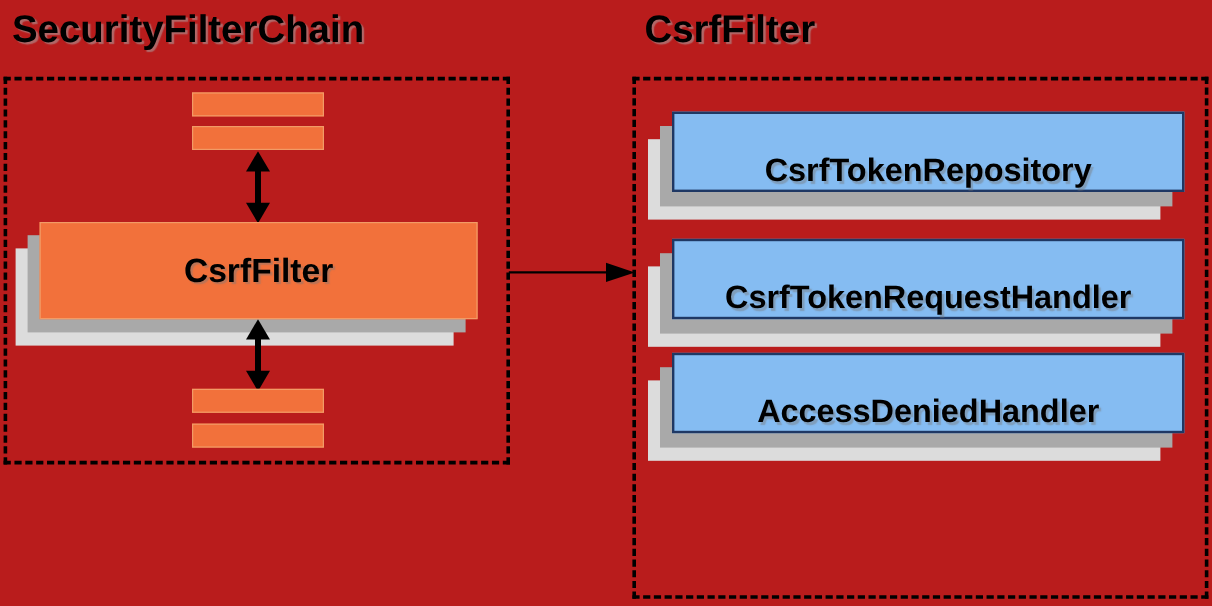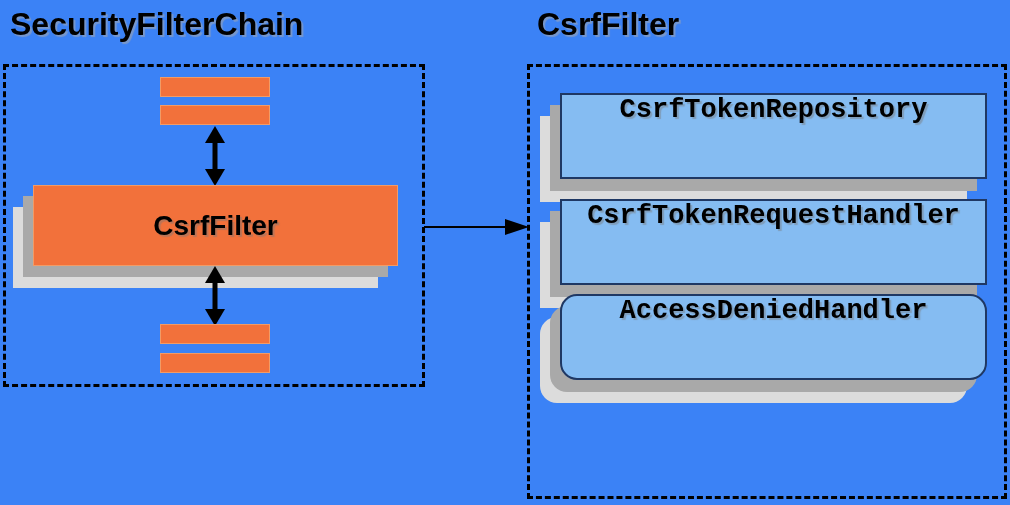--- a/index.html
+++ b/index.html
@@ -9,21 +9,21 @@
     --blue-border:#1F3864;
     --shadow-dark:#A9A9A9;
     --shadow-light:#DCDCDC;
     --ink:#000000;
   }
   html,body{margin:0;padding:0;background:#ffffff;}
   body{font-family:"Liberation Sans","DejaVu Sans",sans-serif;}
   #canvas{
     position:relative;
     width:1010px;height:505px;
-    background:#3b82f6;
+    background:#b91c1c;
     overflow:hidden;
   }
   .panel-title{
     position:absolute;
     font-size:32px;
     font-weight:bold;
     color:#000;
     letter-spacing:0px;
     text-shadow:2px 2px 1px rgba(170,170,170,0.55);
     white-space:nowrap;
@@ -50,26 +50,26 @@
     box-sizing:border-box;
     box-shadow:-10px 11px 0 0 var(--shadow-dark), -20px 22px 0 0 var(--shadow-light);
     display:flex;align-items:center;justify-content:center;
   }
   .main-filter-label{
     font-size:28px;font-weight:bold;color:#000;
     text-shadow:2px 2px 1px rgba(120,120,120,0.45);
   }
   .component-box{
     position:absolute;
-    left:560px;width:427px;height:86px;
+    left:560px;width:427px;height:67px;
     background:var(--blue);
     border:2px solid var(--blue-border);
     box-sizing:border-box;
     box-shadow:-10px 12px 0 0 var(--shadow-dark), -20px 23px 0 0 var(--shadow-light);
-    display:flex;align-items:flex-start;justify-content:center;font-family:Liberation Mono, monospace;
+    display:flex;align-items:flex-end;justify-content:center;
   }
   .component-label{
     font-size:27px;font-weight:bold;color:#000;
     text-shadow:2px 2px 1px rgba(120,120,120,0.45);
     white-space:nowrap;
   }
   .arrow-svg{position:absolute;display:block;}
 </style>
 </head>
 <body>
@@ -112,18 +112,18 @@
   <div class="dashed-box" style="left:527px;top:64px;width:480px;height:435px;"></div>
 
   <div class="component-box" style="top:93px;">
     <span class="component-label">CsrfTokenRepository</span>
   </div>
 
   <div class="component-box" style="top:199px;">
     <span class="component-label">CsrfTokenRequestHandler</span>
   </div>
 
-  <div class="component-box" style="top:294px;border-radius:17px;">
+  <div class="component-box" style="top:294px;">
     <span class="component-label">AccessDeniedHandler</span>
   </div>
 
 
 </div>
 
 </body></html>

